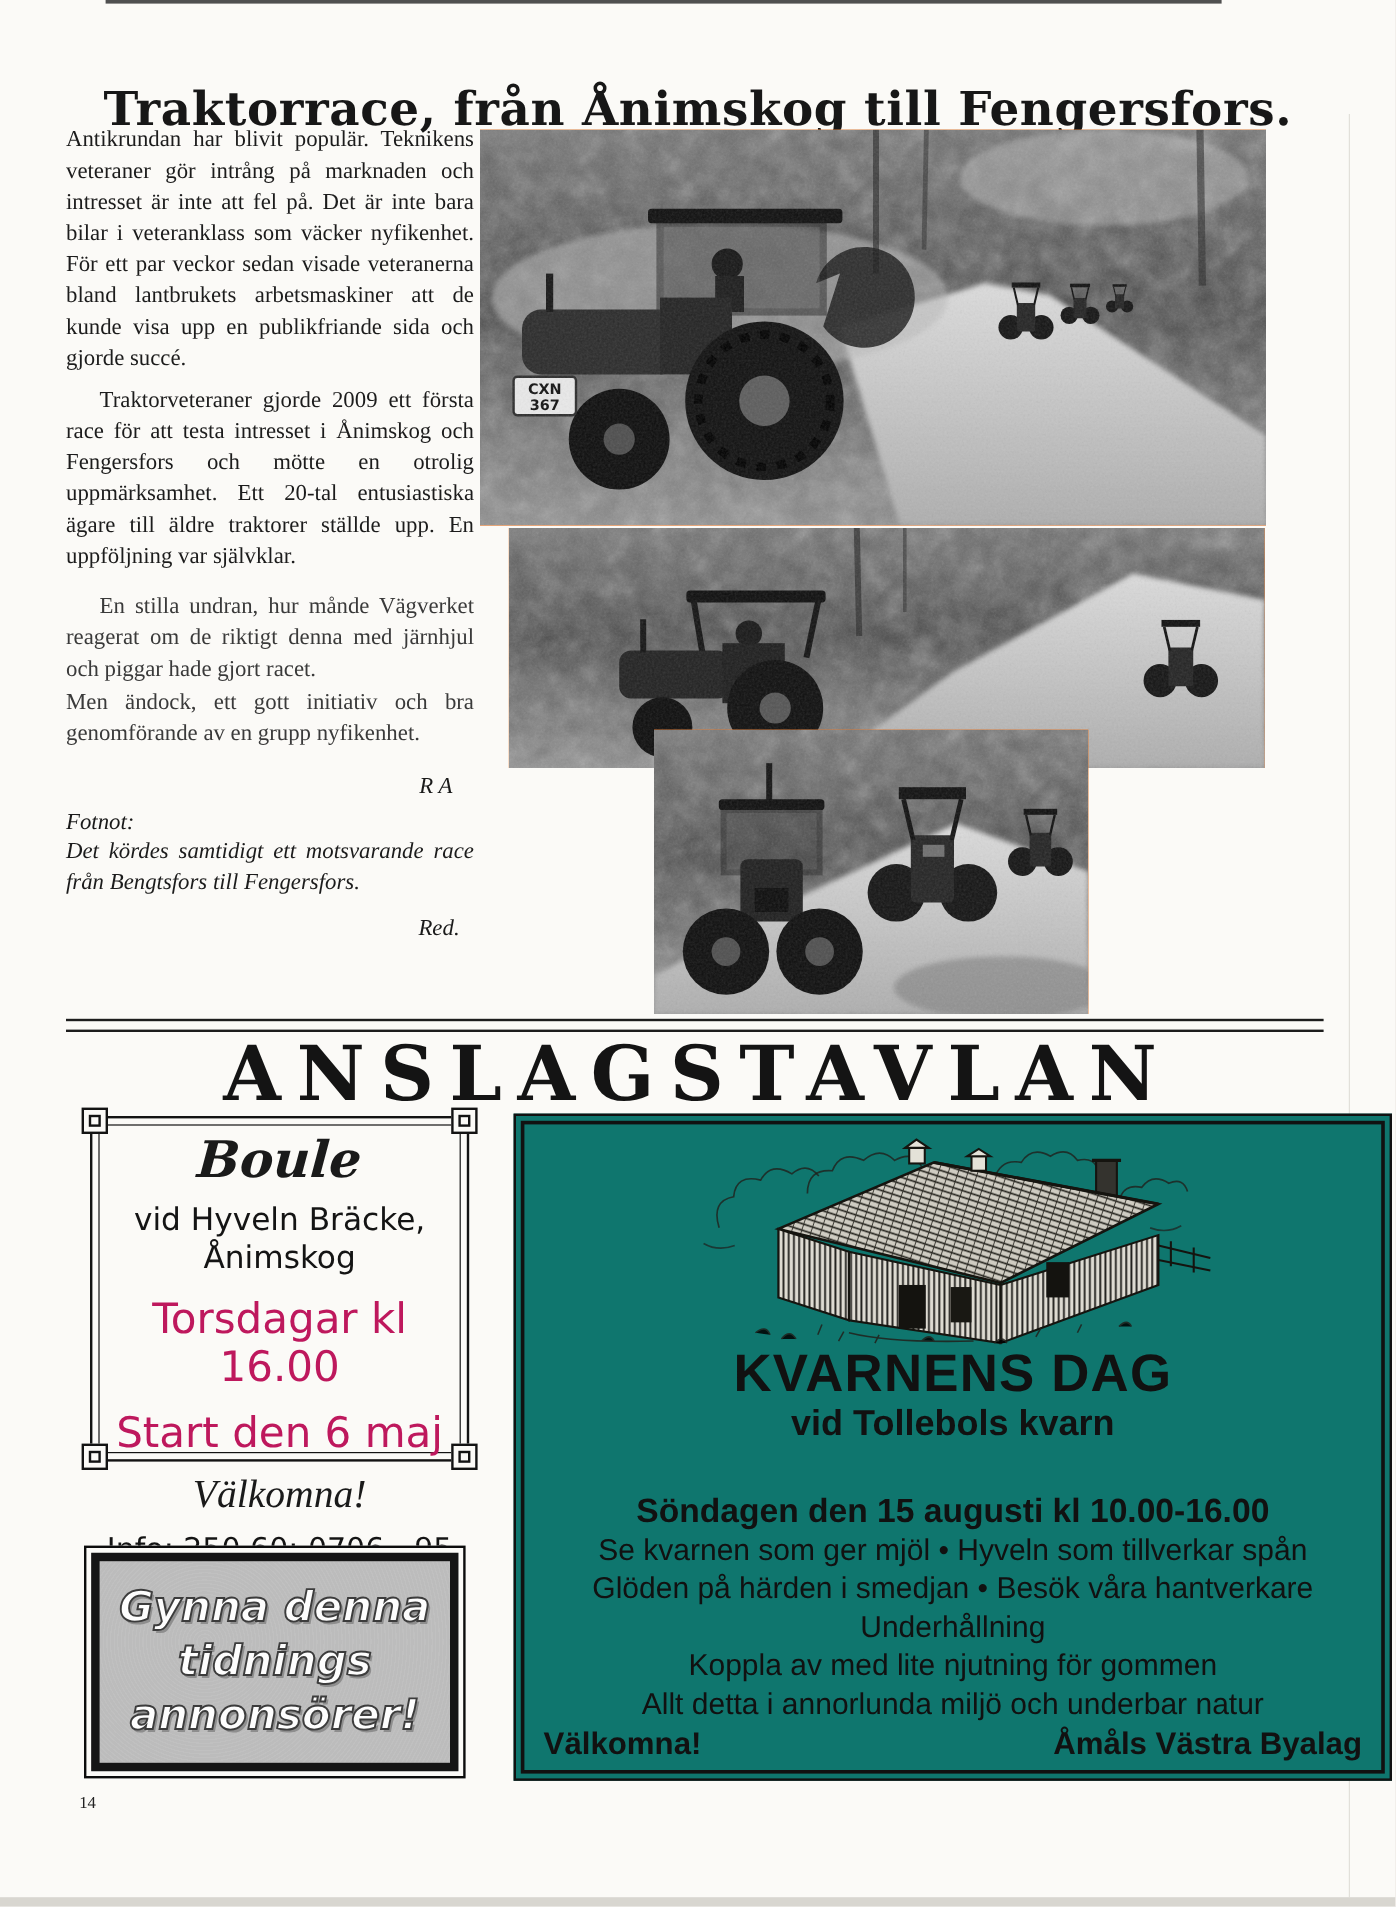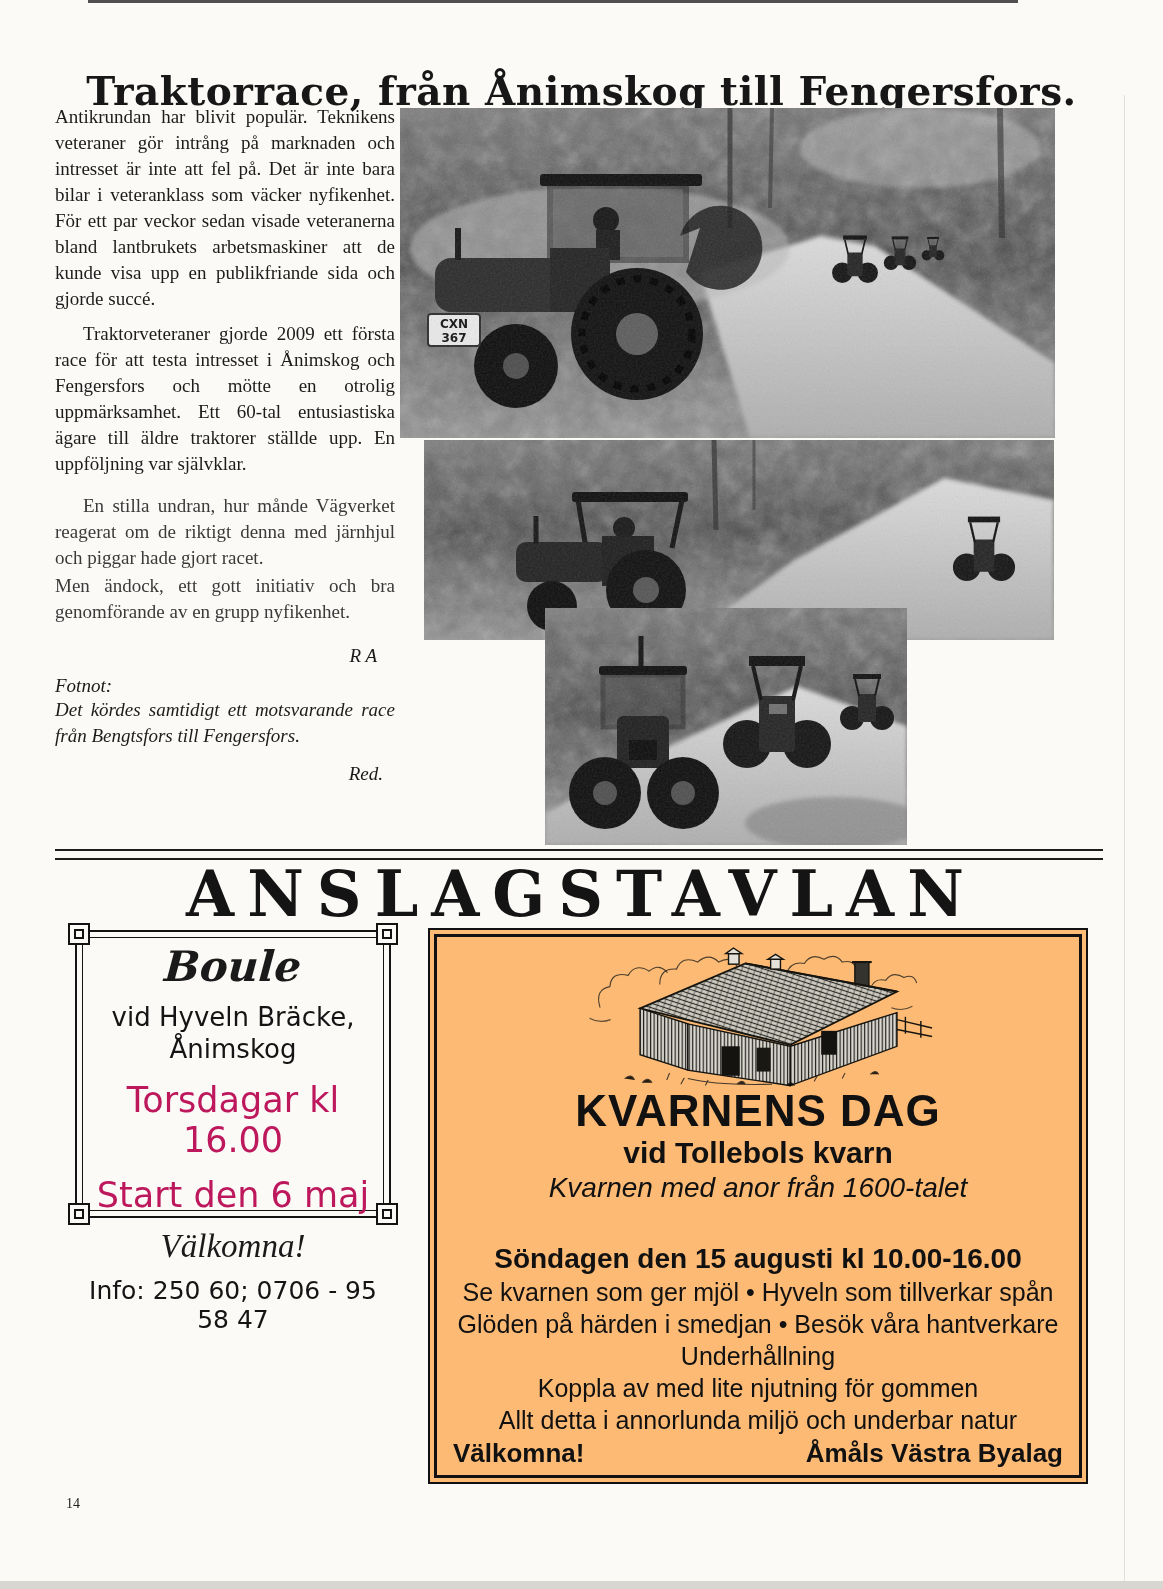--- a/index.html
+++ b/index.html
@@ -60,22 +60,22 @@
     border:2px solid #0c0c0c;padding:4px;background:#fbfaf7;box-sizing:border-box;}
   .promo-inner{width:100%;height:100%;box-sizing:border-box;border:7px solid #151515;background:#bcbcbc;
     display:flex;flex-direction:column;justify-content:center;align-items:center;
     background-image:repeating-radial-gradient(circle at 30% 40%, rgba(255,255,255,.06) 0 1px, transparent 1px 3px);}
   .promo-line{
     font-family:"DejaVu Sans",sans-serif;font-weight:700;font-style:italic;font-size:35px;line-height:45px;
     color:#fdfdfd;-webkit-text-stroke:1.6px #3c3c3c;
     text-shadow:2px 2px 0 #8e8e8e;
   }
   
-  .kvarn{position:absolute;left:428px;top:928px;width:660px;height:556px;
-    border:2px solid #111;padding:4px;box-sizing:border-box;background:#fdba74;}
+  .kvarn{position:absolute;left:428px;top:928px;width:732px;height:556px;
+    border:2px solid #111;padding:4px;box-sizing:border-box;background:#0f766e;}
   .kvarn-inner{width:100%;height:100%;box-sizing:border-box;border:3px solid #111;
     display:flex;flex-direction:column;align-items:center;text-align:center;overflow:hidden;
     font-family:"Liberation Sans",sans-serif;color:#111;}
   .mill{margin-top:4px;}
   .kv-title{font-weight:700;font-size:44px;line-height:48px;letter-spacing:1px;}
   .kv-sub{font-weight:700;font-size:30px;line-height:36px;}
   .kv-tag{font-style:italic;font-size:28px;line-height:34px;}
   .kv-date{font-weight:700;font-size:28px;line-height:34px;margin-top:37px;}
   .kv-line{font-size:25px;line-height:32px;}
   .kv-footer{width:100%;box-sizing:border-box;display:flex;justify-content:space-between;
@@ -130,21 +130,21 @@
 
 <div class="page">
 
   <div class="top-scanline"></div>
   <div class="right-scanline"></div>
 
   <h1 class="title">Traktorrace, från Ånimskog till Fengersfors.</h1>
 
   <div class="col-left">
     <p class="p1">Antikrundan har blivit populär. Teknikens veteraner gör intrång på marknaden och intresset är inte att fel på. Det är inte bara bilar i veteranklass som väcker nyfikenhet. För ett par veckor sedan visade veteranerna bland lantbrukets arbetsmaskiner att de kunde visa upp en publikfriande sida och gjorde succé.</p>
-    <p class="p2 indent">Traktorveteraner gjorde 2009 ett första race för att testa intresset i Ånimskog och Fengersfors och mötte en otrolig uppmärksamhet. Ett 60-tal entusiastiska ägare till äldre traktorer ställde upp. En uppföljning var självklar.</p>
+    <p class="p2 indent">Traktorveteraner gjorde 2009 ett första race för att testa intresset i Ånimskog och Fengersfors och mötte en otrolig uppmärksamhet. Ett 20-tal entusiastiska ägare till äldre traktorer ställde upp. En uppföljning var självklar.</p>
     <p class="p3 indent">En stilla undran, hur månde Vägverket reagerat om de riktigt denna med järnhjul och piggar hade gjort racet.</p>
     <p class="p4">Men ändock, ett gott initiativ och bra genomförande av en grupp nyfikenhet.</p>
     <div class="sig">R A</div>
     <div class="fotnot-label">Fotnot:</div>
     <p class="fotnot-text">Det kördes samtidigt ett motsvarande race från Bengtsfors till Fengersfors.</p>
     <div class="sig2">Red.</div>
   </div>
 
   <div class="photo photo1">
     <svg width="655" height="330" viewBox="0 0 655 330">
@@ -244,20 +244,27 @@
         <div>vid Hyveln Bräcke,</div>
         <div>Ånimskog</div>
       </div>
       <div class="boule-row">Torsdagar kl 16.00</div>
       <div class="boule-row">Start den 6 maj</div>
       <div class="boule-welcome">Välkomna!</div>
       <div class="boule-info">Info: 250 60; 0706 - 95 58 47</div>
     </div>
   </div>
 
+  <div class="promo">
+    <div class="promo-inner">
+      <div class="promo-line">Gynna denna</div>
+      <div class="promo-line">tidnings</div>
+      <div class="promo-line">annonsörer!</div>
+    </div>
+  </div>
 
   <div class="kvarn">
     <div class="kvarn-inner">
       <svg class="mill" width="520" height="208" viewBox="0 0 520 208">
         <g stroke="#20201c" fill="none" stroke-width="1.6">
           <path d="M35,95 q-8,-26 14,-30 q2,-22 26,-16 q10,-18 30,-6 q14,-12 26,2" opacity="0.8"></path>
           <path d="M120,62 q0,-24 24,-22 q8,-20 30,-10 q16,-14 30,0 q18,-10 26,6" opacity="0.8"></path>
           <path d="M300,48 q6,-20 26,-16 q10,-16 28,-6 q16,-10 26,4 q18,-4 20,12" opacity="0.8"></path>
           <path d="M420,70 q4,-18 22,-14 q10,-14 26,-4 q14,-6 18,8" opacity="0.8"></path>
           <path d="M20,110 q14,8 30,2 M450,95 q16,6 30,-2" opacity="0.7"></path>
@@ -288,21 +295,20 @@
           </g>
         </g>
         <g stroke="#22211c" stroke-width="1.5" opacity="0.85">
           <path d="M70,196 q10,-8 14,2 M95,202 q8,-10 14,0 M130,198 l4,-10 M150,204 l5,-9 M185,206 l4,-8"></path>
           <path d="M230,204 q8,-8 12,0 M300,206 q8,-8 12,0 M340,200 l5,-9 M380,196 l4,-8 M420,190 q8,-8 12,0"></path>
           <path d="M160,196 q40,10 120,8" fill="none"></path>
         </g>
       </svg>
       <div class="kv-title">KVARNENS DAG</div>
       <div class="kv-sub">vid Tollebols kvarn</div>
-      <div class="kv-tag">Kvarnen med anor från 1600-talet</div>
       <div class="kv-date">Söndagen den 15 augusti kl 10.00-16.00</div>
       <div class="kv-line">Se kvarnen som ger mjöl • Hyveln som tillverkar spån</div>
       <div class="kv-line">Glöden på härden i smedjan • Besök våra hantverkare</div>
       <div class="kv-line">Underhållning</div>
       <div class="kv-line">Koppla av med lite njutning för gommen</div>
       <div class="kv-line">Allt detta i annorlunda miljö och underbar natur</div>
       <div class="kv-footer">
         <span>Välkomna!</span>
         <span>Åmåls Västra Byalag</span>
       </div>

